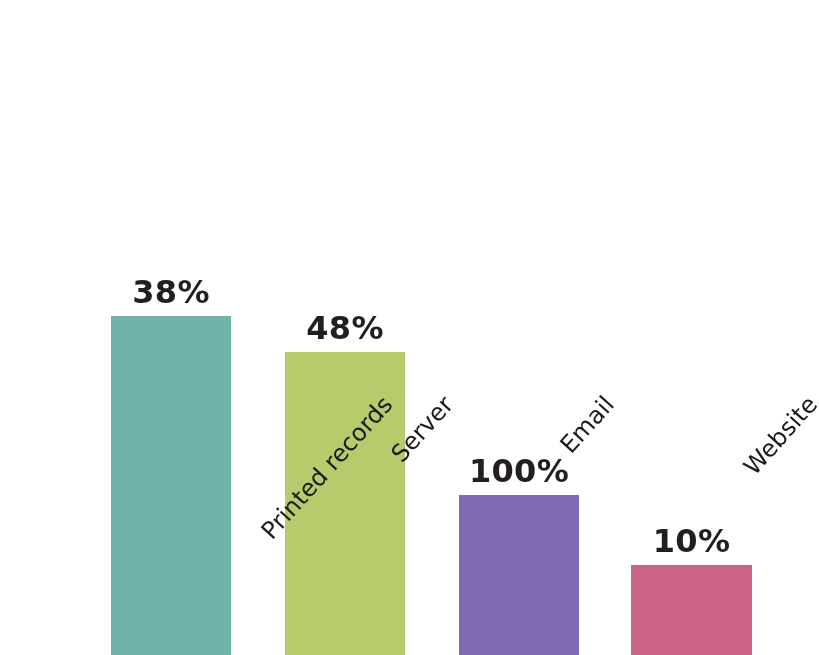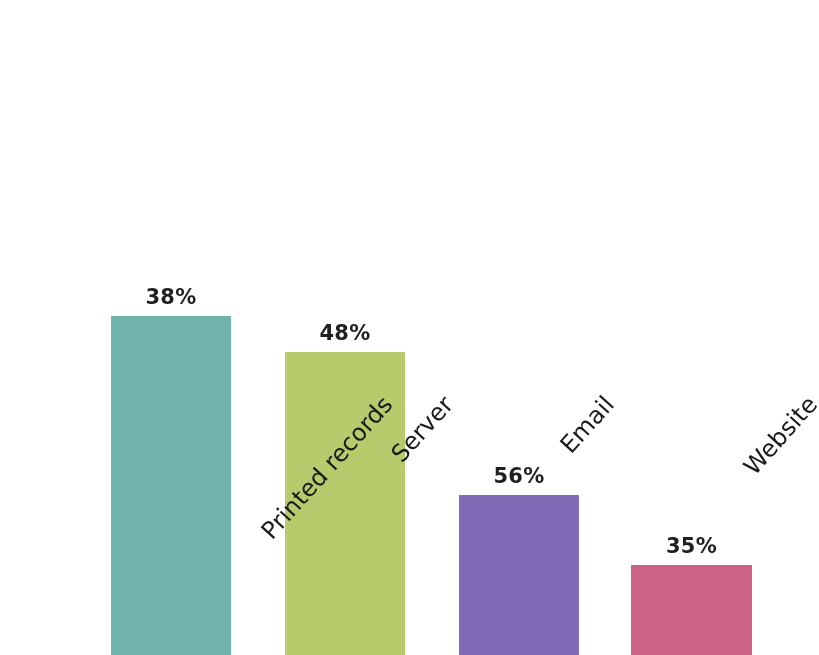--- a/index.html
+++ b/index.html
@@ -44,21 +44,21 @@
     left: 0;
     width: 100%;
   }
 
   .bar-value {
     position: absolute;
     left: 50%;
     transform: translateX(-50%);
     white-space: nowrap;
     font-family: "DejaVu Sans", sans-serif;
-    font-size: 21px;
+    font-size: 32px;
     font-weight: bold;
     color: #231f20;
     letter-spacing: 0.3px;
     line-height: 1;
     text-align: center;
   }
 
   .tick-label {
     position: absolute;
     white-space: nowrap;
@@ -82,26 +82,26 @@
       <div class="bar-value" style="bottom:347px;">38%</div>
       <div class="bar" style="height:339px; background:#6fb3aa;"></div>
     </div>
 
     <div class="bar-group" style="left:285px; width:120px;">
       <div class="bar-value" style="bottom:311px;">48%</div>
       <div class="bar" style="height:303px; background:#b5cb6c;"></div>
     </div>
 
     <div class="bar-group" style="left:459px; width:120px;">
-      <div class="bar-value" style="bottom:168px;">56%</div>
+      <div class="bar-value" style="bottom:168px;">100%</div>
       <div class="bar" style="height:160px; background:#7f6bb5;"></div>
     </div>
 
     <div class="bar-group" style="left:631px; width:121px;">
-      <div class="bar-value" style="bottom:98px;">35%</div>
+      <div class="bar-value" style="bottom:98px;">10%</div>
       <div class="bar" style="height:90px; background:#cb6385;"></div>
     </div>
 
     <div class="tick-label" style="left:197px; top:392px;">Printed records</div>
 
     <div class="tick-label" style="left:361px; top:392px;">Server</div>
 
     <div class="tick-label" style="left:534px; top:392px;">Email</div>
 
     <div class="tick-label" style="left:708px; top:392px;">Website</div>

